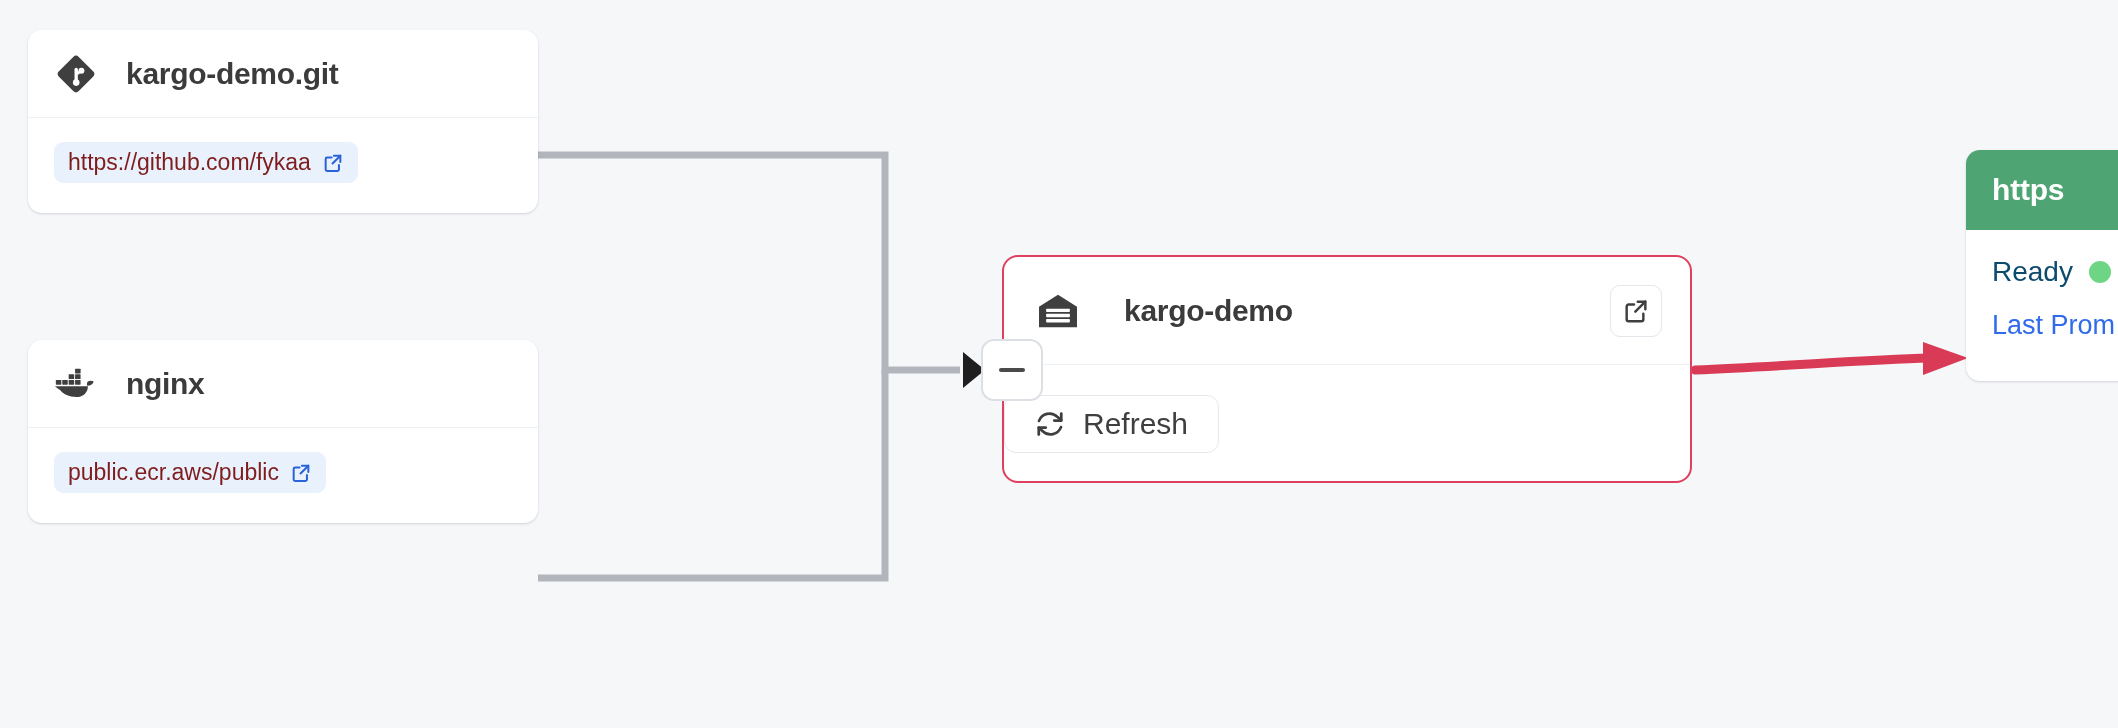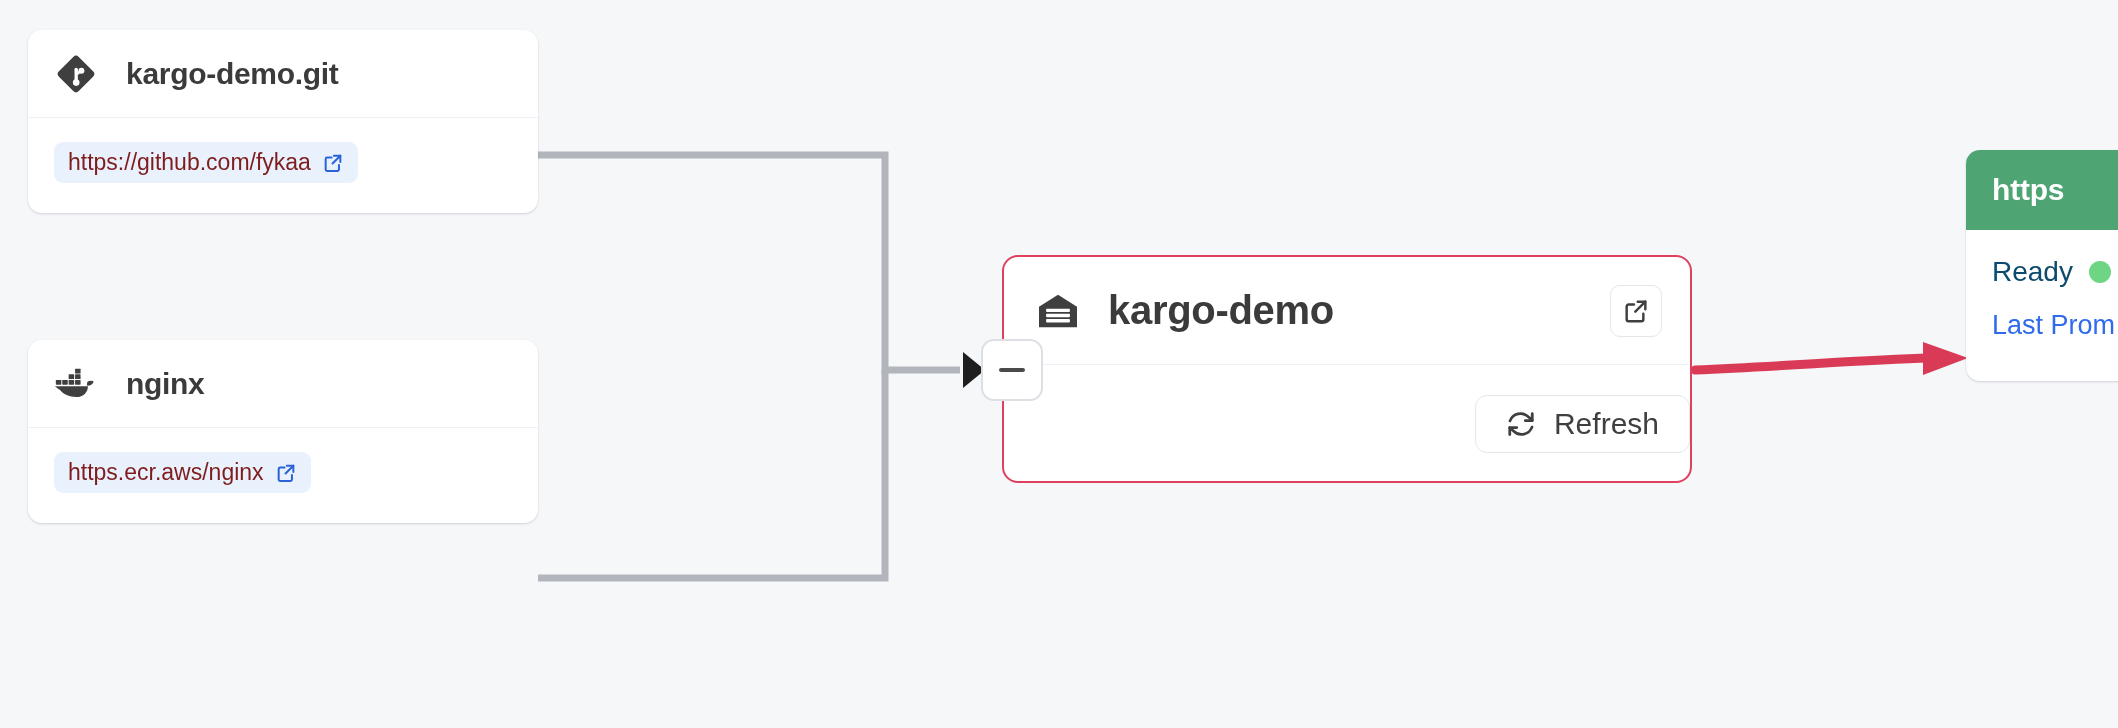--- a/index.html
+++ b/index.html
@@ -66,34 +66,34 @@
     overflow: hidden;
   }
   .wh-head {
     height: 108px;
     display: flex; align-items: center;
     padding: 0 28px 0 32px;
     border-bottom: 1px solid #eef1f4;
   }
   .wh-icon { width: 44px; height: 44px; display:flex; align-items:center; justify-content:center; flex:none; }
   .wh-title {
-    margin-left: 28px;
-    font-size: 40px; font-weight: 700; color: #3b3b3b;
+    margin-left: 44px;
+    font-size: 30px; font-weight: 700; color: #3b3b3b;
     letter-spacing: -.3px; white-space: nowrap;
     flex: 1;
   }
   .icon-btn {
     width: 52px; height: 52px;
     border: 1.5px solid #e3e6ea;
     border-radius: 10px;
     background: #fff;
     display: flex; align-items: center; justify-content: center;
     cursor: pointer; flex: none;
   }
-  .wh-body { height: 117px; display: flex; align-items: center; justify-content: flex-end; }
+  .wh-body { height: 117px; display: flex; align-items: center; justify-content: flex-start; }
   .refresh-btn {
     display: inline-flex; align-items: center; gap: 18px;
     border: 1.5px solid #e3e6ea;
     border-radius: 12px;
     background: #fff;
     padding: 13px 30px;
     font-size: 30px;
     color: #3f3f3f;
     font-family: "Liberation Sans", sans-serif;
     cursor: pointer;
@@ -205,21 +205,21 @@
             <rect x="2" y="13.5" width="6" height="5.2" rx=".6"></rect>
             <path d="M1 20.4h36c0 6.6-4.9 11.9-12.6 11.9-7.9 0-14.4-3.1-18.1-7.9C4.2 22.9 2.3 21.6 1 20.4z"></path>
             <path d="M36.5 15.6c1.9-1.4 4.4-1.6 6.6-.6-.3 2.2-1.6 3.6-3.4 4.3-1.2.5-2.6.6-3.9.4.1-1.4.3-2.9.7-4.1z"></path>
           </g>
         </svg>
       </span>
       <span class="src-title">nginx</span>
     </div>
     <div class="src-body">
       <span class="chip">
-        <span>https.ecr.aws/nginx</span>
+        <span>public.ecr.aws/public</span>
         <svg width="22" height="22" viewBox="0 0 24 24" fill="none" stroke="#2a63d8" stroke-width="2.2" stroke-linecap="round" stroke-linejoin="round">
           <path d="M13 4h7v7"></path>
             <path d="M20 4l-8.5 8.5"></path>
           <path d="M18.5 14.2V19a1.6 1.6 0 0 1-1.6 1.6H5.6A1.6 1.6 0 0 1 4 19V7.6A1.6 1.6 0 0 1 5.6 6h4.9"></path>
         </svg>
       </span>
     </div>
   </div>
 
   <div class="wh-card">

